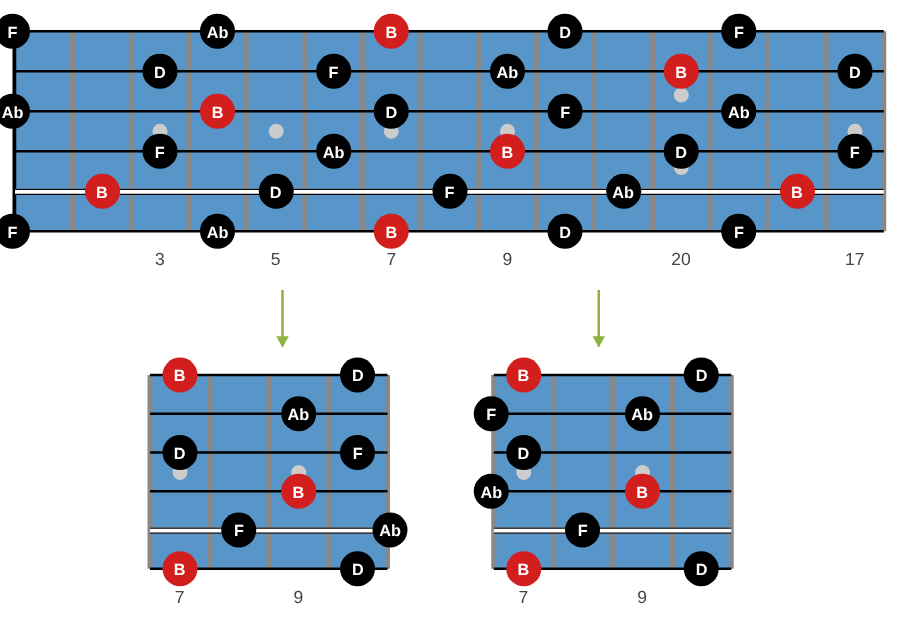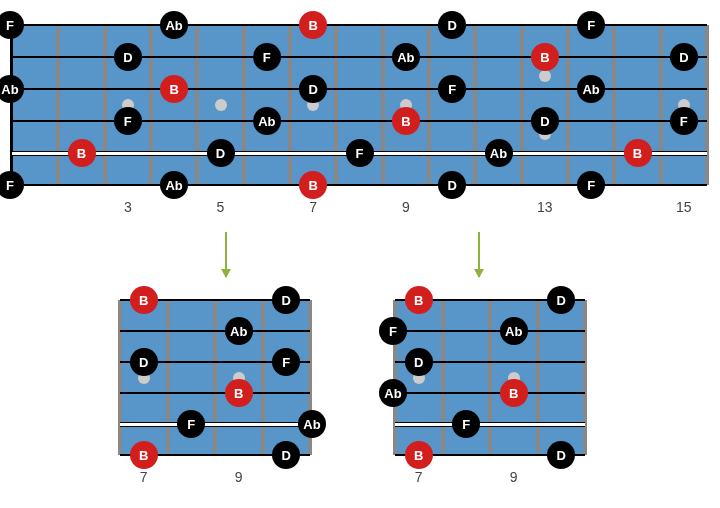--- a/index.html
+++ b/index.html
@@ -149,22 +149,22 @@
       <div class="note black" style="left: -2px; top: 160px;">F</div>
       <div class="note black" style="left: 162.167px; top: 160px;">Ab</div>
       <div class="note red" style="left: 301.167px; top: 160px;">B</div>
       <div class="note black" style="left: 440.167px; top: 160px;">D</div>
       <div class="note black" style="left: 579.167px; top: 160px;">F</div>
     </div>
     <div class="fret-num" style="left: 127.833px; top: 199px;">3</div>
     <div class="fret-num" style="left: 220.5px; top: 199px;">5</div>
     <div class="fret-num" style="left: 313.167px; top: 199px;">7</div>
     <div class="fret-num" style="left: 405.833px; top: 199px;">9</div>
-    <div class="fret-num" style="left: 544.833px; top: 199px;">13</div>
-    <div class="fret-num" style="left: 683.833px; top: 199px;">15</div>
+    <div class="fret-num" style="left: 544.833px; top: 199px;">20</div>
+    <div class="fret-num" style="left: 683.833px; top: 199px;">17</div>
     <div class="fretboard" style="left: 120px; top: 300px; width: 190px; height: 155px;">
       <div class="fret-line" style="left: -2px;"></div>
       <div class="fret-line" style="left: 45.5px;"></div>
       <div class="fret-line" style="left: 93px;"></div>
       <div class="fret-line" style="left: 140.5px;"></div>
       <div class="fret-line" style="left: 188px;"></div>
       <div class="marker" style="left: 17.75px; top: 71.5px;"></div>
       <div class="marker" style="left: 112.75px; top: 71.5px;"></div>
       <div class="string-line" style="top: -1px;"></div>
       <div class="string-line" style="top: 30px;"></div>

